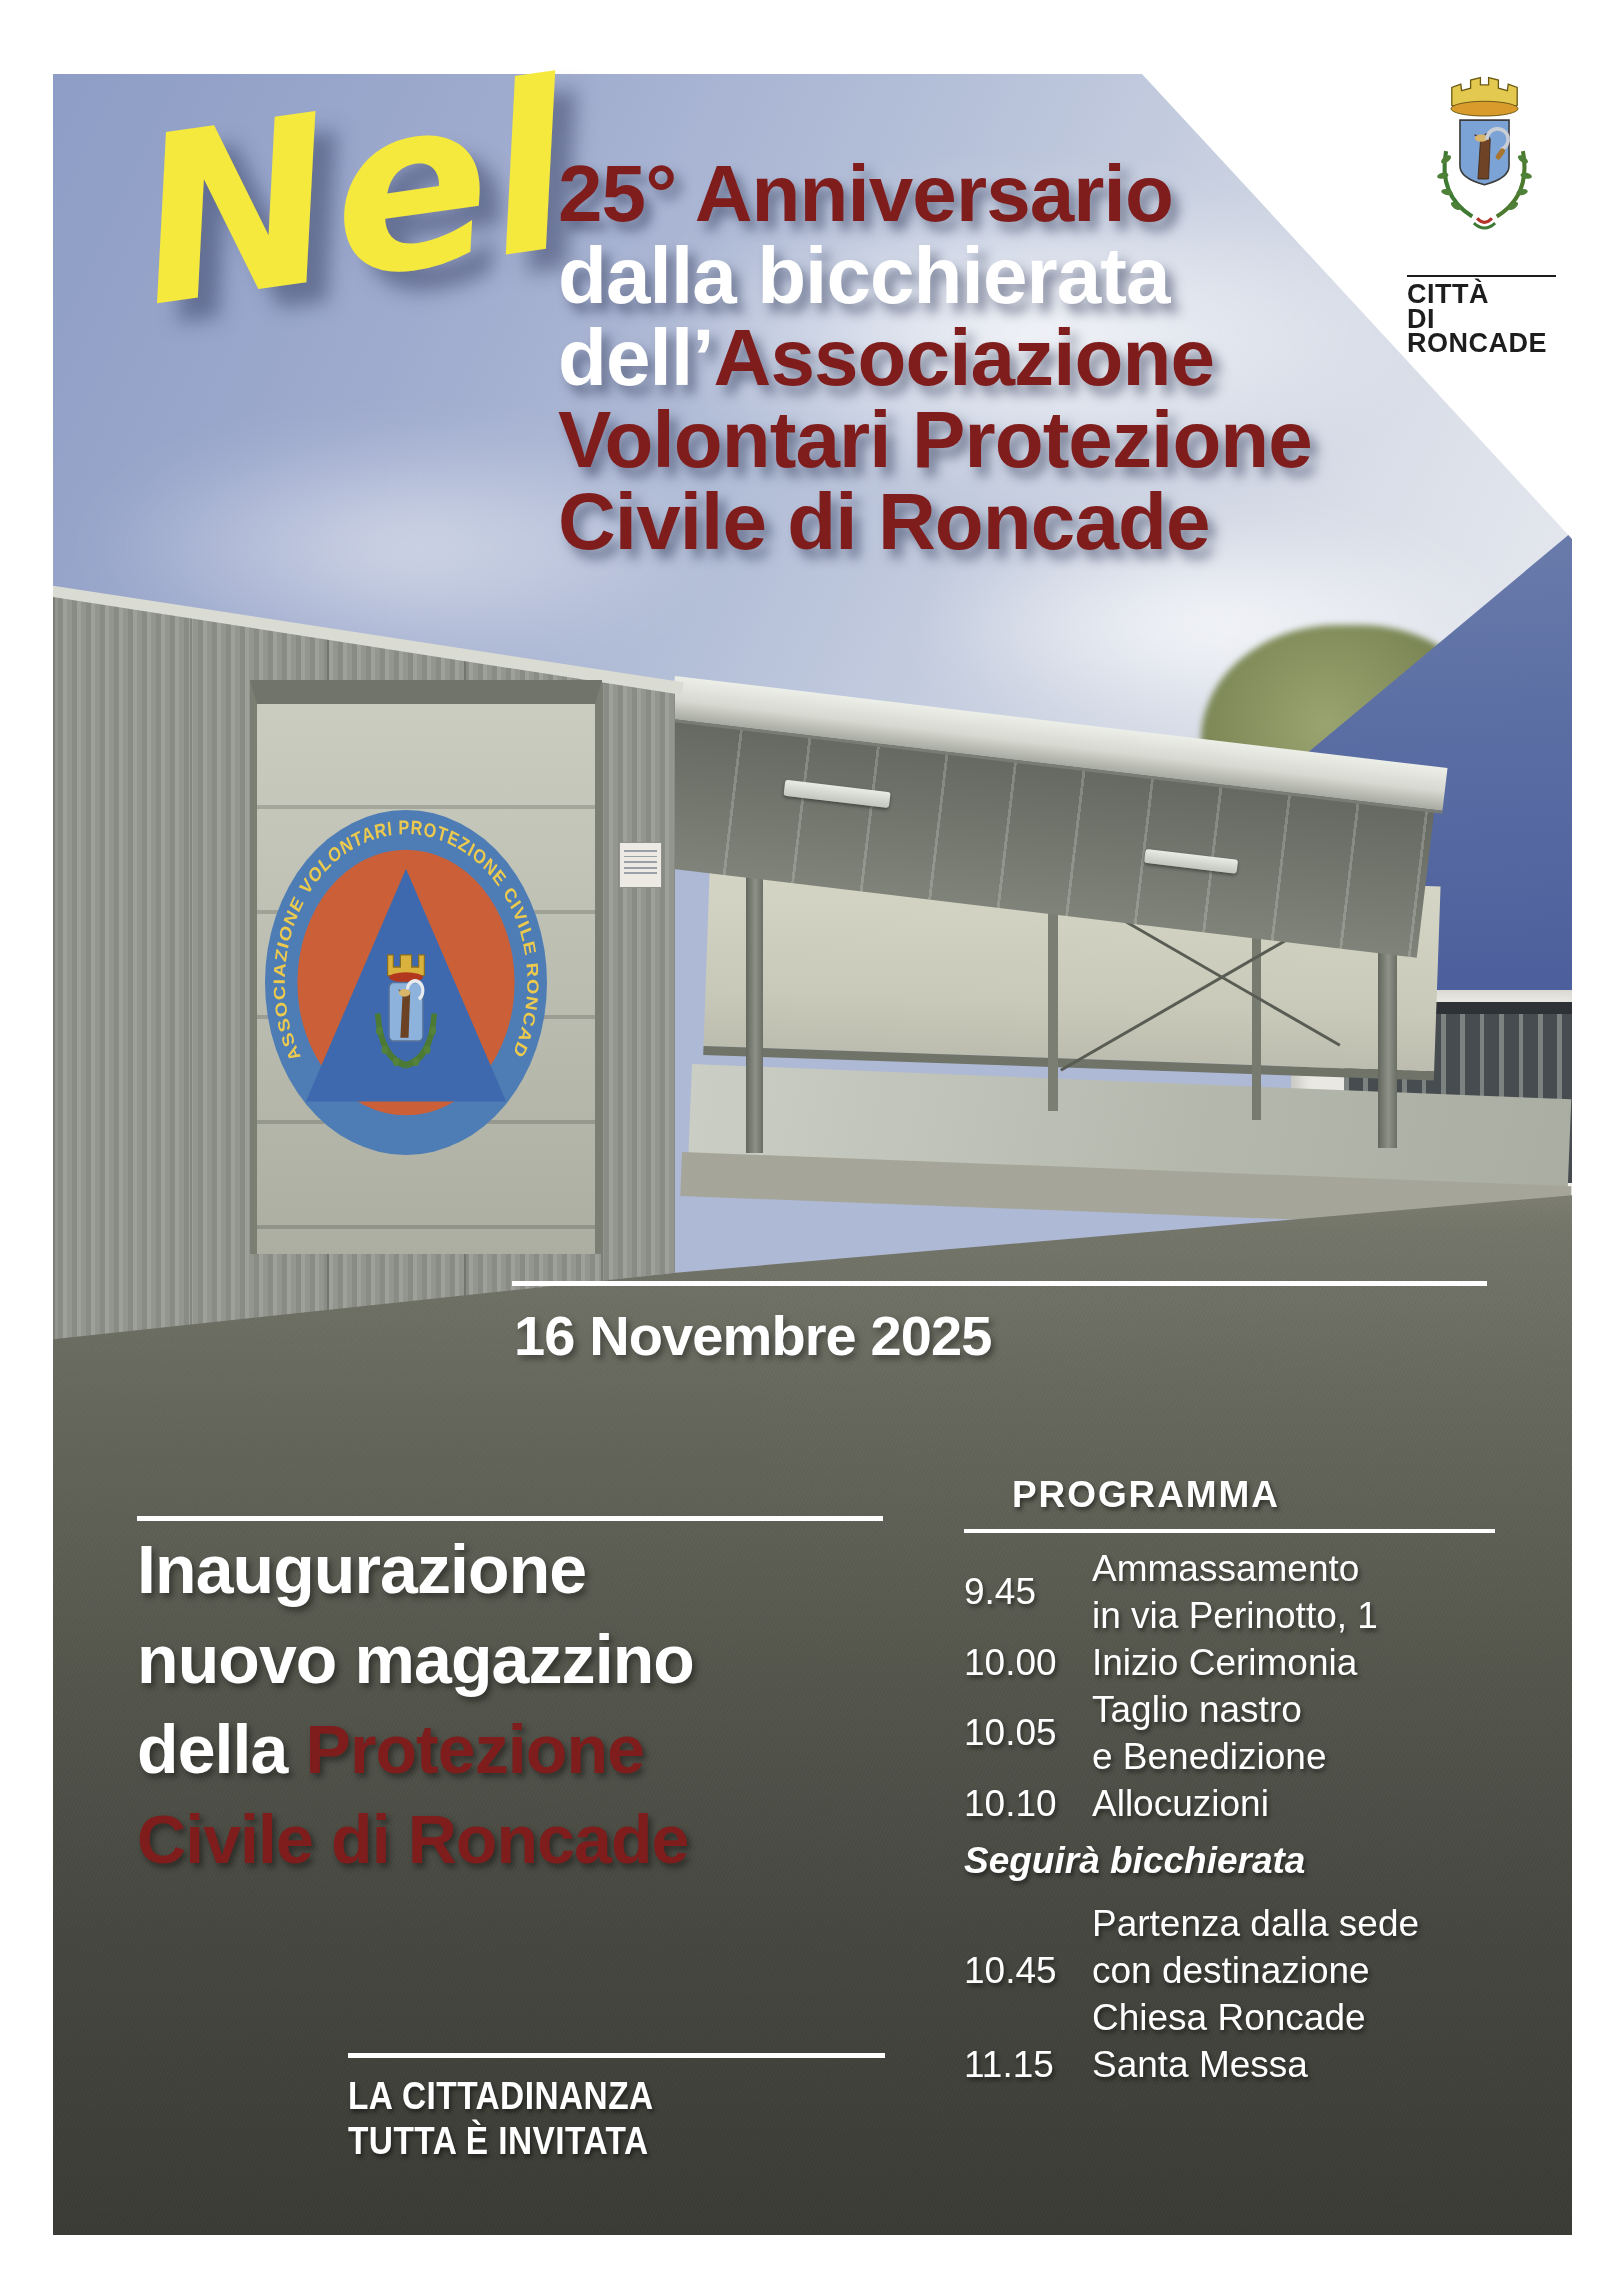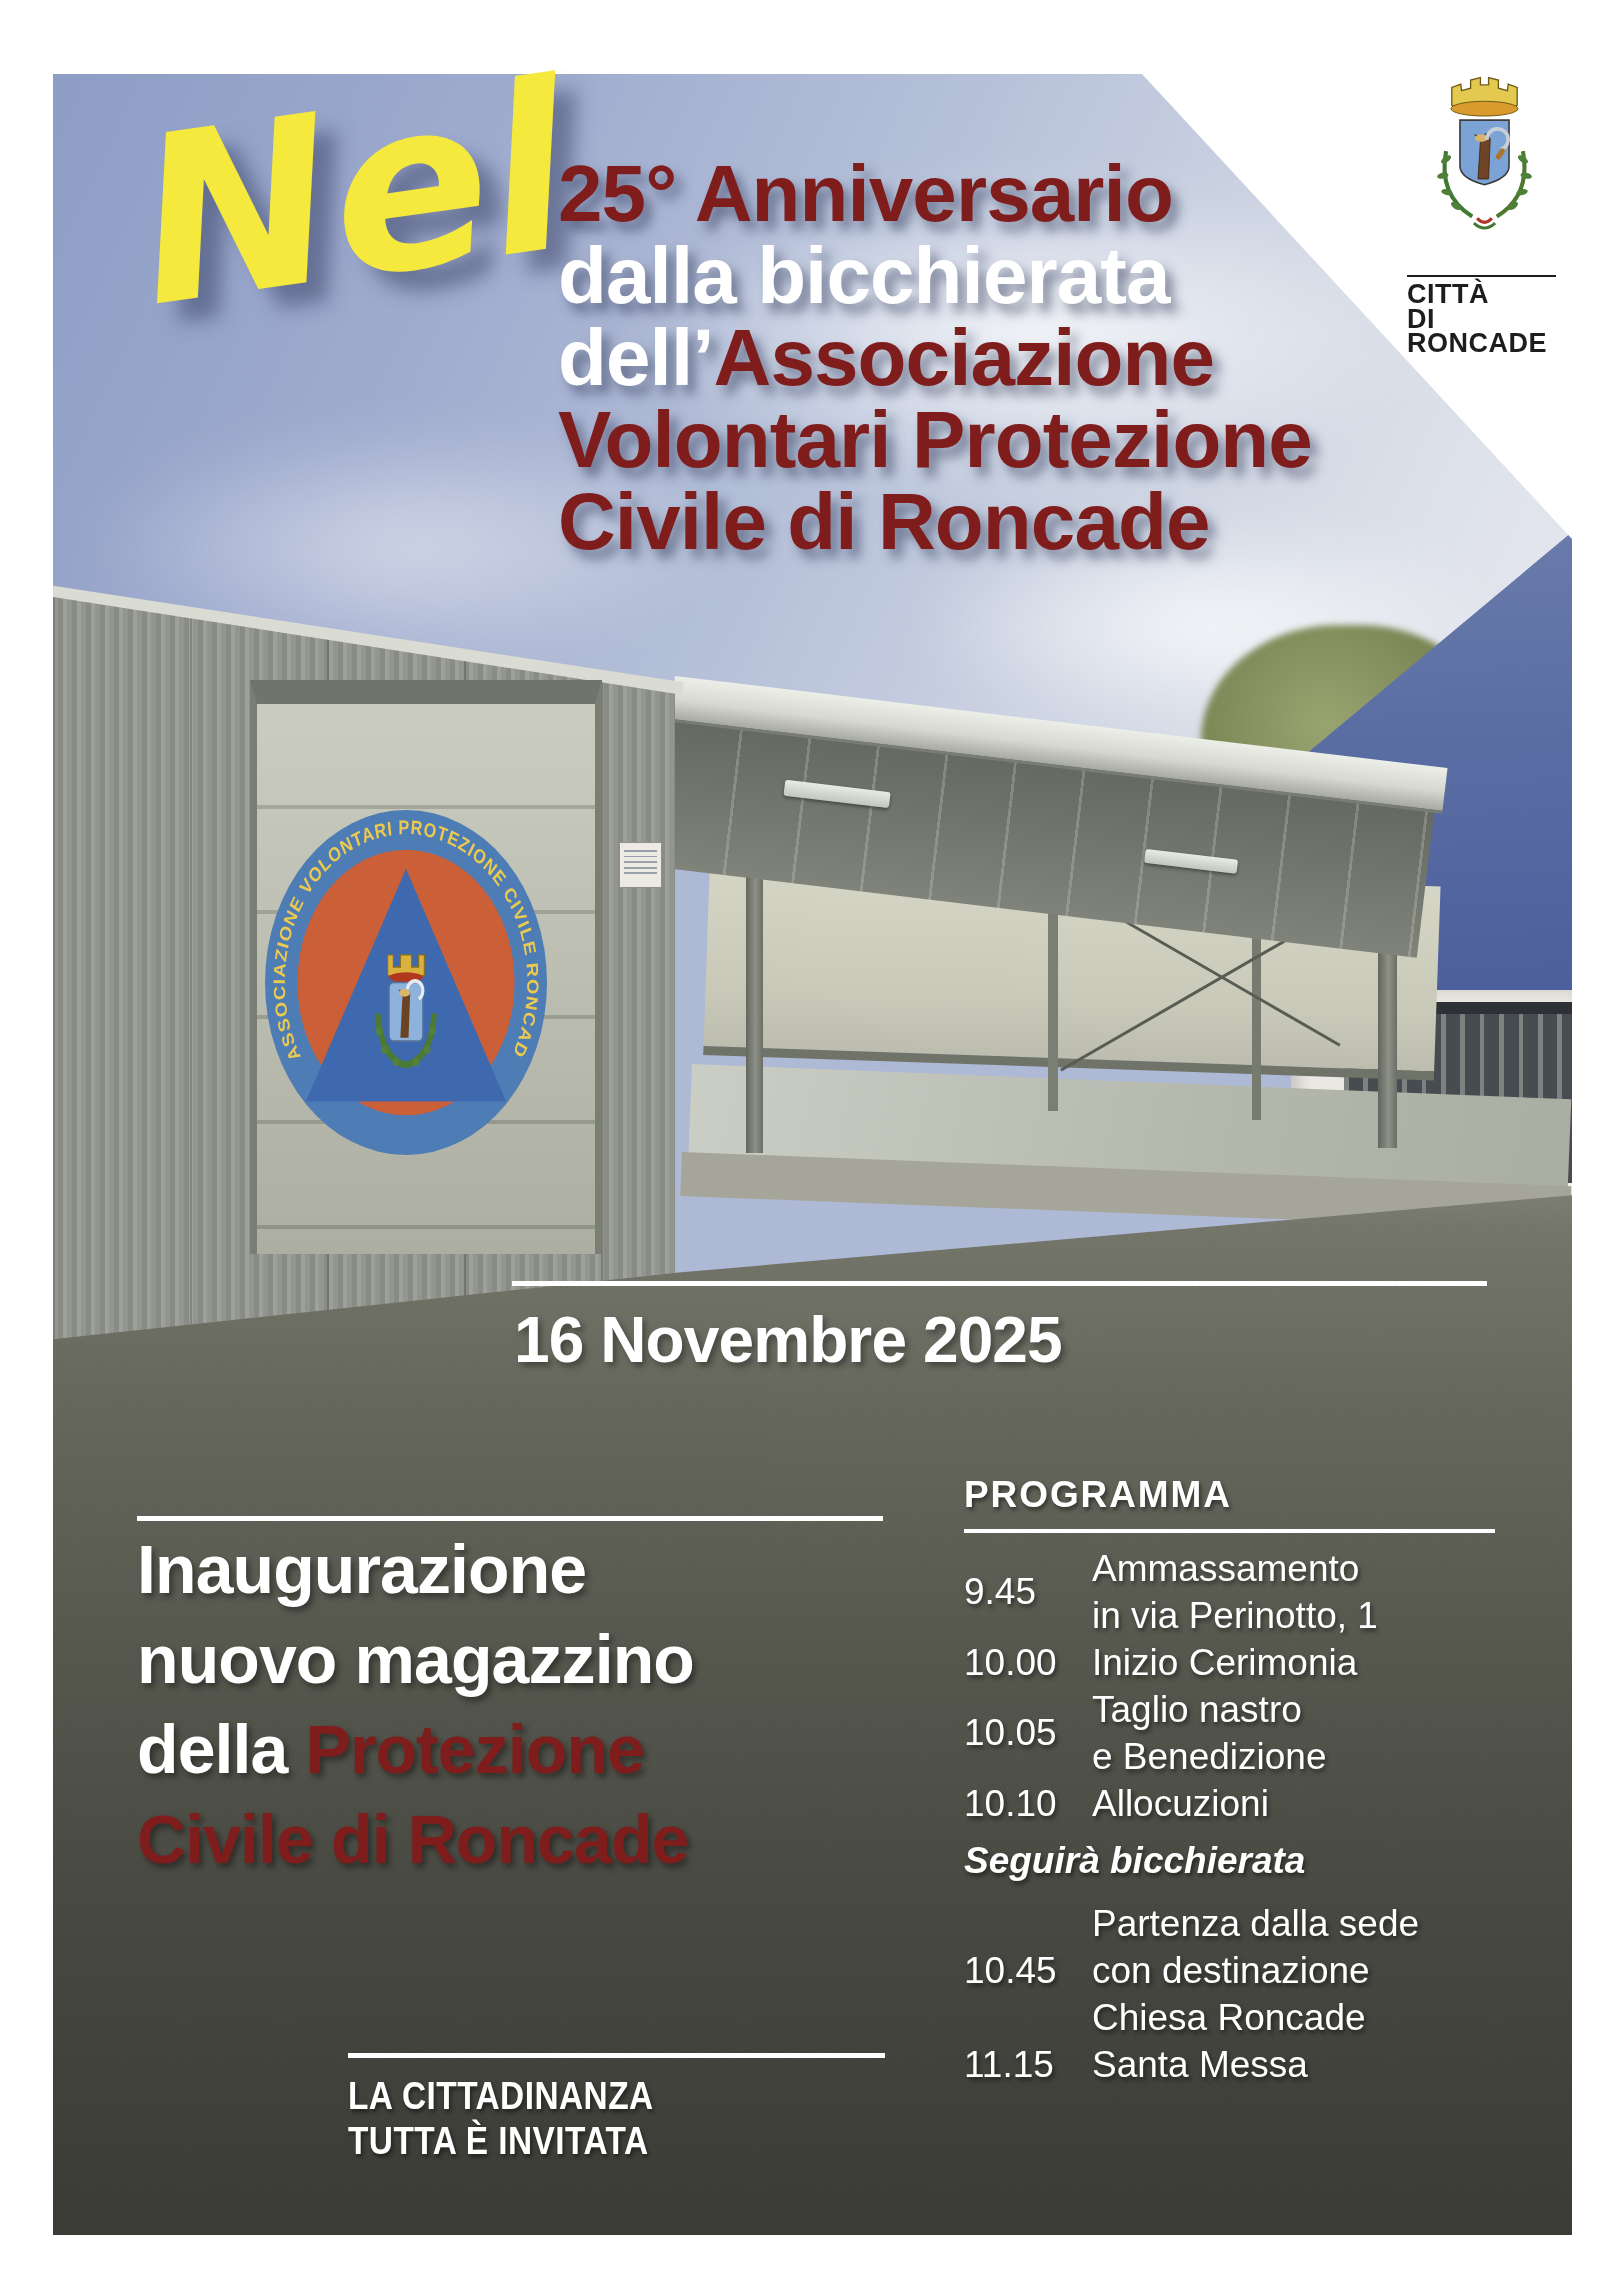--- a/index.html
+++ b/index.html
@@ -105,30 +105,30 @@
        font-style:italic;font-weight:bold;font-size:231px;line-height:1;color:#F6E93E;
        transform:rotate(-8deg);transform-origin:left top;
        text-shadow:18.5px 22px 19.4px rgba(50,60,95,.50);}
 
   .title-block{position:absolute;left:558px;top:153px;font-weight:bold;font-size:80px;
        line-height:82px;letter-spacing:-0.9px;
        text-shadow:7.4px 9.3px 12px rgba(45,55,85,.55);}
 
   .rule{position:absolute;background:#ffffff;height:4.6px;}
   .date-rule{left:512px;top:1281px;width:975px;}
-  .date{position:absolute;left:514px;top:1308px;font-weight:bold;font-size:64px;line-height:1;
+  .date{position:absolute;left:514px;top:1308px;font-weight:bold;font-size:56px;line-height:1;
        color:#fff;letter-spacing:-0.9px;text-shadow:3.2px 4.2px 6.5px rgba(0,0,0,.38);}
 
   .head-rule{left:137px;top:1516px;width:746px;}
   .headline-block{position:absolute;left:137px;top:1524px;font-weight:bold;font-size:68px;
        line-height:90px;letter-spacing:-0.9px;text-shadow:3.2px 4.2px 6.5px rgba(0,0,0,.42);}
 
   .program{position:absolute;left:964px;top:1474px;width:555px;color:#fff;
        text-shadow:1.9px 2.8px 4.6px rgba(0,0,0,.5);}
-  .program-title{font-weight:bold;font-size:37px;letter-spacing:1.9px;color:#fff;}
+  .program-title{font-weight:bold;font-size:37px;letter-spacing:1.9px;color:#fff;margin-left:48px;}
   .program-rule{position:static;display:block;margin-top:13px;width:531px;height:3.7px;}
   .p-list{margin-top:12px;}
   .p-row{display:flex;font-size:37px;line-height:47px;color:#fff;align-items:center;}
   .p-time{width:128px;flex:none;}
   .p-lines{flex:1;}
   .program-note{margin-top:10.2px;margin-bottom:16px;font-size:37px;line-height:47px;
        font-weight:bold;font-style:italic;color:#fff;}
 
   .invite-rule{left:348px;top:2053px;width:537px;}
   .invite{position:absolute;left:348px;top:2074px;font-weight:bold;font-size:38px;line-height:45px;

